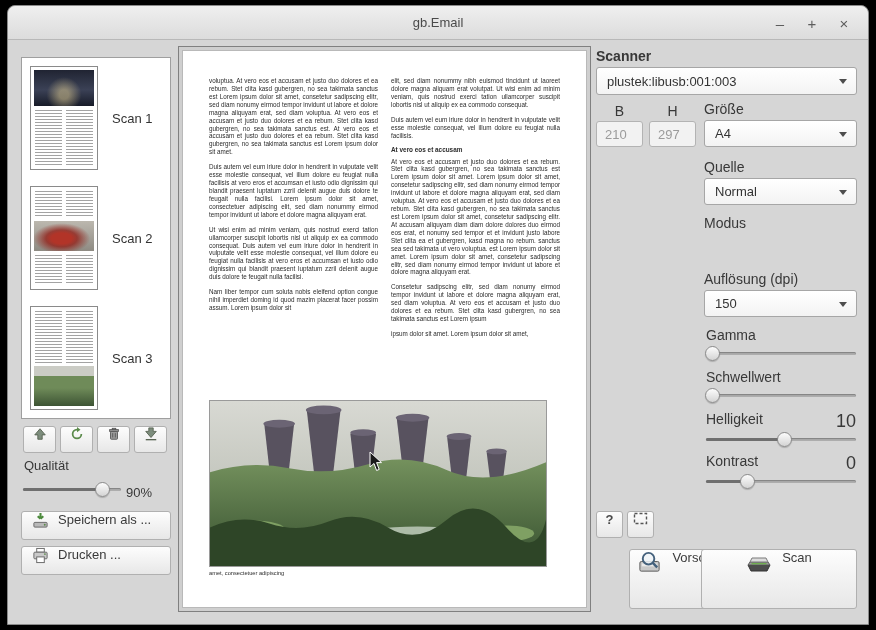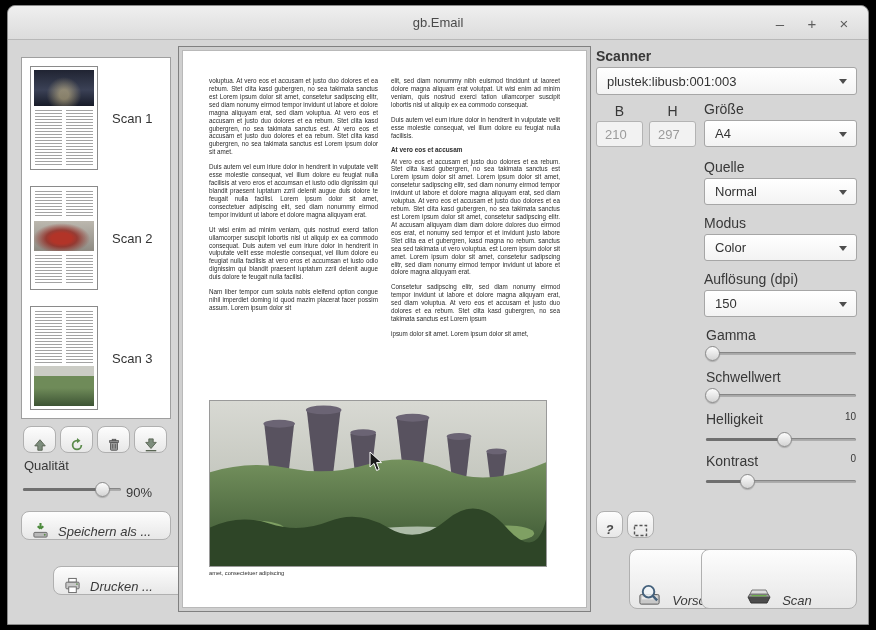--- a/index.html
+++ b/index.html
@@ -13,22 +13,22 @@
   .titlebar { position:absolute; left:0; top:0; right:0; height:34px;
               background:linear-gradient(#efefef,#dcdcdc); border-bottom:1px solid #b8b8b8;
               border-radius:8px 8px 0 0; }
   .title { position:absolute; left:0; right:0; top:9px; text-align:center;
            font-size:13px; color:#4a4a4a; }
   .win-controls { position:absolute; right:14px; top:7px; display:flex; gap:12px; }
   .win-btn { width:20px; height:20px; display:flex; align-items:center; justify-content:center;
              font-size:15px; color:#5d5d5d; cursor:default; }
 
   
-  .btn { background:linear-gradient(#fdfdfd,#e7e7e7); border:1px solid #b0b0b0; border-radius:8px;
-         display:flex; align-items:flex-end; color:#3a3a3a; font-size:13px;font-style:italic; }
+  .btn { background:linear-gradient(#fdfdfd,#e7e7e7); border:1px solid #b0b0b0; border-radius:3px;
+         display:flex; align-items:flex-start; color:#3a3a3a; font-size:13px; }
   .combo { position:absolute; background:linear-gradient(#ffffff,#f3f3f3); border:1px solid #a6a6a6;
            border-radius:3px; display:flex; align-items:center; padding:0 22px 0 10px;
            font-size:13px; color:#333; }
   .combo .arrow { position:absolute; right:9px; top:50%; margin-top:-2px; width:0; height:0;
                   border-left:4px solid transparent; border-right:4px solid transparent;
                   border-top:5px solid #4d4d4d; }
   .entry { position:absolute; background:#f2f2f2; border:1px solid #b3b3b3; border-radius:3px;
            display:flex; align-items:center; padding:0 8px; font-size:13px; color:#9b9b9b; }
   .lbl { position:absolute; font-size:14px; color:#383838; }
 
@@ -76,21 +76,21 @@
   .doc-head { font-weight:bold; font-size:6.4px; margin:2px 0 3px 0; }
   .doc-photo { width:338px; height:167px; margin-top:5px; border:1px solid #9a9a9a; overflow:hidden; }
   .doc-photo svg { display:block; width:100%; height:100%; }
   .doc-caption { font-size:5.7px; color:#2b2b2b; margin-top:3px; }
 
   .cursor { position:absolute; left:190px; top:404px; width:14px; height:21px; z-index:5; }
 
   
   .rp-lbl-b { left:588px; top:97px; width:47px; text-align:center; }
   .rp-lbl-h { left:641px; top:97px; width:47px; text-align:center; }
-  .rp-value { position:absolute; font-size:10px; color:#383838; text-align:right; }
+  .rp-value { position:absolute; font-size:18px; color:#383838; text-align:right; }
   .sq-btn { position:absolute; width:27px; height:27px; justify-content:center; font-size:13px; font-weight:bold; color:#4a4a4a; }
   .big-btn { position:absolute; height:60px; justify-content:center; gap:10px; font-size:13px; }
 
   .icon { display:inline-flex; align-items:center; justify-content:center; }
 </style>
 </head>
 <body>
 
 <div class="screen">
   <div class="window">
@@ -181,21 +181,21 @@
     <div class="btn action-btn" style="top:505px;">
       <span class="icon">
         <svg width="17" height="17" viewBox="0 0 18 18">
             <rect x="2" y="11" width="14" height="5" rx="1" fill="#b9b9b9" stroke="#666"></rect>
             <circle cx="13.5" cy="13.5" r="1" fill="#5a8a4a"></circle>
             <path d="M9 1 V7 M9 7 L6 4.5 M9 7 L12 4.5" stroke="#4c8a3c" stroke-width="2.2" fill="none"></path>
           </svg>
       </span>
       <span>Speichern als ...</span>
     </div>
-    <div class="btn action-btn" style="top:560px;margin-left:32px;">
+    <div class="btn action-btn" style="top:540px;">
       <span class="icon">
         <svg width="17" height="17" viewBox="0 0 18 18">
             <rect x="5" y="1.5" width="8" height="4" fill="#fff" stroke="#666"></rect>
             <rect x="2" y="5.5" width="14" height="7" rx="1" fill="#c9c9c9" stroke="#666"></rect>
             <rect x="5" y="10.5" width="8" height="6" fill="#fff" stroke="#666"></rect>
             <circle cx="13.7" cy="7.5" r="0.9" fill="#5a8a4a"></circle>
           </svg>
       </span>
       <span>Drucken ...</span>
     </div>
@@ -279,24 +279,20 @@
       <span class="arrow"></span>
     </div>
 
     <div class="lbl" style="left:696px;top:153px;">Quelle</div>
     <div class="combo" style="left:696px;top:172px;width:153px;height:27px;">
       <span>Normal</span>
       <span class="arrow"></span>
     </div>
 
     <div class="lbl" style="left:696px;top:209px;">Modus</div>
-    <div class="combo" style="left:696px;top:228px;width:153px;height:27px;">
-      <span>Color</span>
-      <span class="arrow"></span>
-    </div>
 
     <div class="lbl" style="left:696px;top:265px;text-align:center;">Auflösung (dpi)</div>
     <div class="combo" style="left:696px;top:284px;width:153px;height:27px;">
       <span>150</span>
       <span class="arrow"></span>
     </div>
 
     <div class="lbl" style="left:698px;top:321px;">Gamma</div>
     <div class="hslider" style="left:698px;top:340px;width:150px;">
       <div class="track"></div>

